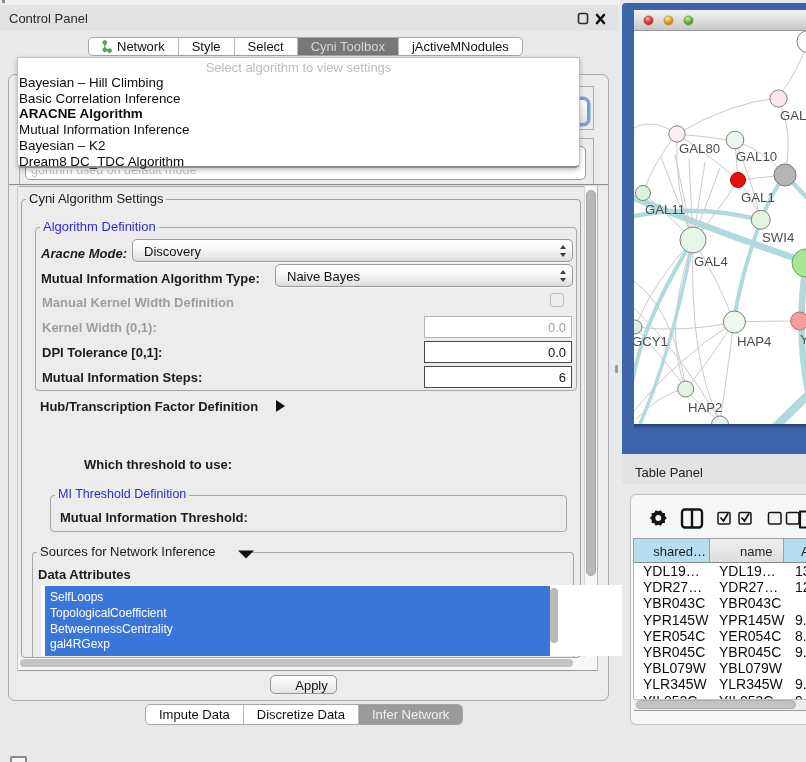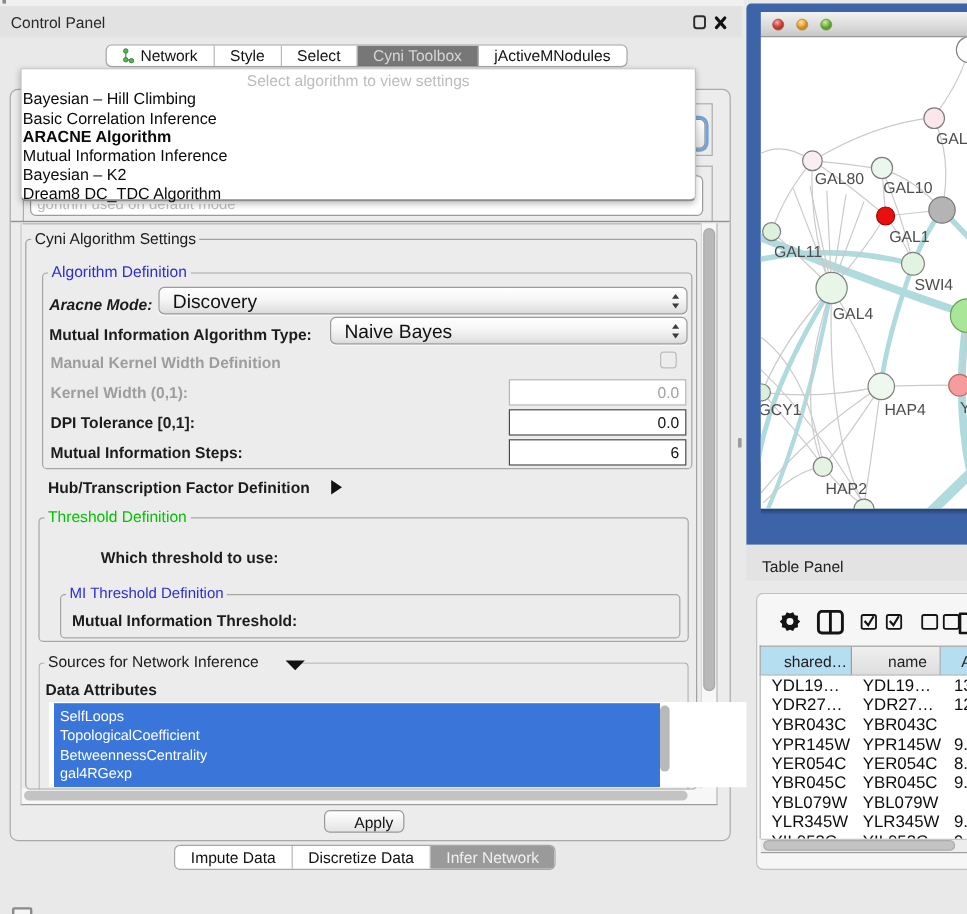--- a/index.html
+++ b/index.html
@@ -3,21 +3,21 @@
 <meta charset="utf-8">
 <style>
 * { margin:0; padding:0; box-sizing:border-box; }
 body { width:806px; height:762px; overflow:hidden; font-family:"Liberation Sans", sans-serif; background:#e9e9e9; }
 #root { position:absolute; left:0; top:0; width:806px; height:762px; overflow:hidden; }
 .abs { position:absolute; }
 .lbl { font-size:13px; font-weight:bold; color:#1c1c1c; white-space:nowrap; }
 .dislbl { font-size:13px; font-weight:bold; color:#9d9d9d; white-space:nowrap; }
 .combo { position:absolute; height:23px; border:1px solid #9b9b9b; border-radius:5px;
   background:linear-gradient(#ffffff,#f6f6f6 45%,#e2e2e2 90%,#d8d8d8); box-shadow:0 1px 1px rgba(255,255,255,.7);
-  font-size:16px; color:#111; }
+  font-size:13px; color:#111; }
 .combo .tx { position:absolute; left:11px; top:4px; }
 .arrs { position:absolute; right:5px; top:50%; margin-top:-6px; width:7px; height:12px; }
 .aru { position:absolute; left:0; top:0; width:0; height:0; border-left:3.5px solid transparent; border-right:3.5px solid transparent; border-bottom:4.5px solid #3c3c3c; }
 .ard { position:absolute; left:0; bottom:0; width:0; height:0; border-left:3.5px solid transparent; border-right:3.5px solid transparent; border-top:4.5px solid #3c3c3c; }
 .group { position:absolute; border:1px solid #a6a6a6; border-radius:4px; }
 .gtitle { position:absolute; top:-9px; left:4px; background:#ececec; padding:0 3px; font-size:13px; white-space:nowrap; }
 .field { position:absolute; height:22px; background:#fff; font-size:13px; text-align:right; padding:3px 5px 0 0; }
 .seg { position:absolute; height:19px; background:#fff; border:1px solid #a6a6a6; border-radius:5px; display:flex; font-size:13px; color:#111; overflow:hidden; }
 .seg > div { display:flex; align-items:center; padding:0 13px; border-right:1px solid #b9b9b9; white-space:nowrap; }
 .seg > div:last-child { border-right:none; }
@@ -88,23 +88,20 @@
 <div class="lbl abs" style="left:42px;top:345px;">DPI Tolerance [0,1]:</div>
 <div class="field" style="left:424px;top:341px;width:148px;border:1px solid #4a4a4a;color:#111;">0.0</div>
 <div class="lbl abs" style="left:42px;top:370px;">Mutual Information Steps:</div>
 <div class="field" style="left:424px;top:366px;width:148px;border:1px solid #4a4a4a;color:#111;">6</div>
 
 <div class="lbl abs" style="left:40px;top:399px;">Hub/Transcription Factor Definition</div>
 <svg class="abs" style="left:274px;top:399px" width="12" height="14">
       <path d="M2 1 L11 7 L2 13 Z" fill="#111"></path>
     </svg>
 
-<div class="group" style="left:32px;top:431px;width:542px;height:104px;">
-  <span class="gtitle" style="color:#00c400;">Threshold Definition</span>
-</div>
 <div class="lbl abs" style="left:80px;top:457px;width:152px;text-align:right;">Which threshold to use:</div>
 <div class="group" style="left:50px;top:495px;width:517px;height:37px;">
   <span class="gtitle" style="color:#2d2dd6;font-size:12.5px;">MI Threshold Definition</span>
 </div>
 <div class="lbl abs" style="left:60px;top:510px;">Mutual Information Threshold:</div>
 
 <div class="group" style="left:32px;top:552px;width:542px;height:106px;border-bottom:none;border-bottom-left-radius:0;border-bottom-right-radius:0;">
   <span class="gtitle" style="color:#1a1a1a;padding-right:28px;">Sources for Network Inference</span>
 </div>
 <svg class="abs" style="left:237px;top:549px" width="18" height="11">

